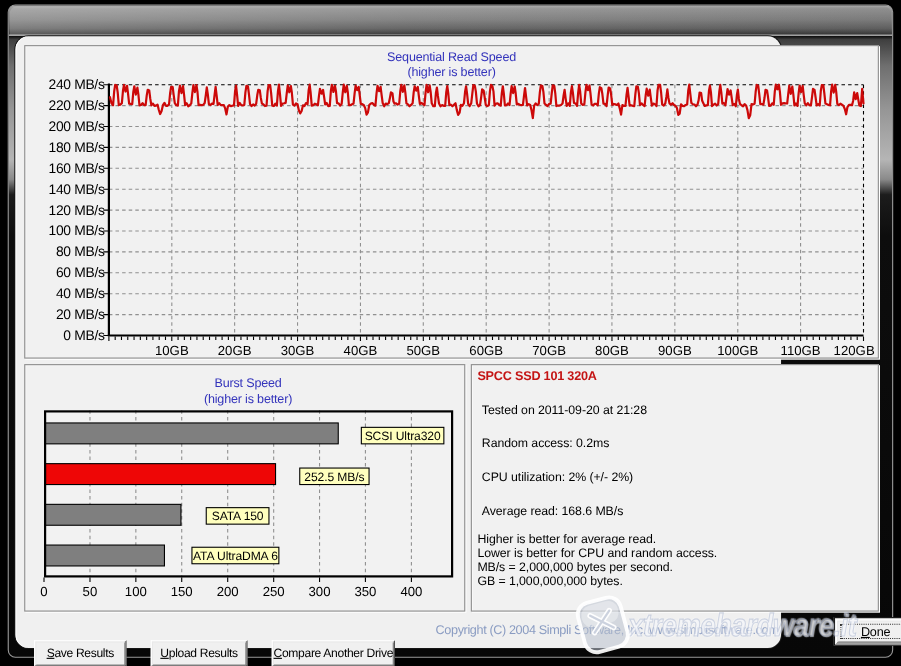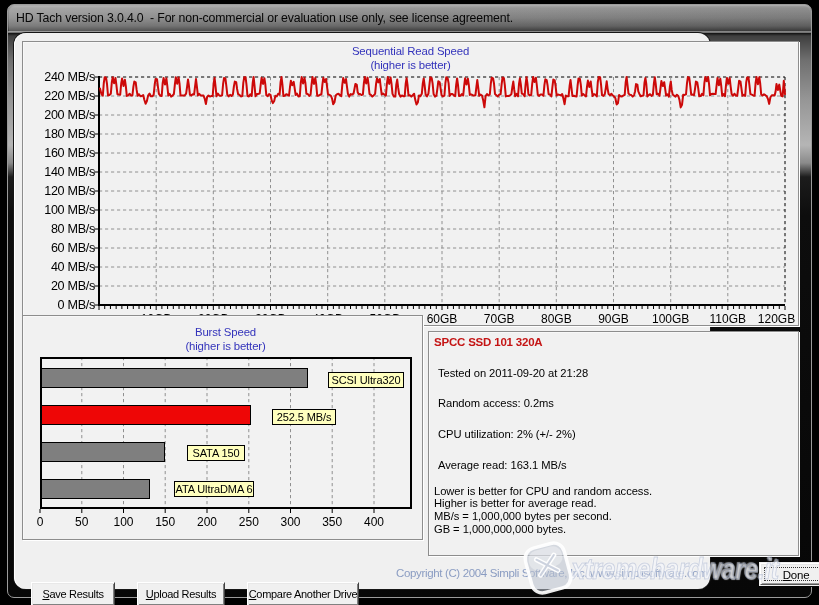--- a/index.html
+++ b/index.html
@@ -24,21 +24,20 @@
 .wm{position:absolute;z-index:9;color:rgba(224,229,239,0.3);font-weight:bold;font-style:italic;
  -webkit-text-stroke:1.1px rgba(152,167,197,0.42);
  text-shadow:1px 1px 1px rgba(255,255,255,0.6),-1px -1px 1px rgba(255,255,255,0.45);
  transform:scaleX(0.86);transform-origin:0 0;white-space:nowrap;}
 #info{font-size:11.2px;letter-spacing:-0.05px;line-height:12.7px;color:#000;padding:4px 0 0 5px;}
 #info .hd{color:#c41414;font-weight:bold;font-size:11.5px;letter-spacing:-0.2px;margin-bottom:2px;}
 #info .ind{padding-left:4px;margin-top:18px;}
 </style></head><body>
 <div id="win">
  <div style="position:absolute;left:1px;top:1px;right:1px;height:26px;border-radius:6px 6px 0 0;background:linear-gradient(to right,rgba(255,255,255,0.16),rgba(255,255,255,0.02) 45%,rgba(0,0,0,0.06) 100%);"></div>
- <div style="position:absolute;left:8px;top:6px;font-size:12.3px;letter-spacing:-0.15px;color:#070707;white-space:pre;">HD Tach version 3.0.4.0  - For non-commercial or evaluation use only, see license agreement.</div>
  <div id="client">
   <div class="panel" style="left:8px;top:8px;width:777px;height:285px;">
         <svg width="775" height="283" style="position:absolute;left:0;top:0">
           <text x="387.5" y="55" text-anchor="middle" font-size="11.4" letter-spacing="-0.15" fill="#3333bb" transform="translate(0,-42)">Sequential Read Speed</text>
           <text x="387.5" y="69" text-anchor="middle" font-size="11.4" letter-spacing="-0.15" fill="#3333bb" transform="translate(0,-42)">(higher is better)</text>
           <line x1="76" y1="35.0" x2="762" y2="35.0" stroke="#000" stroke-width="1" stroke-dasharray="3.2 2.8"></line>
           <line x1="76" y1="54.0" x2="762" y2="54.0" stroke="#909090" stroke-width="1" stroke-dasharray="3.2 2.8"></line>
           <line x1="76" y1="73.0" x2="762" y2="73.0" stroke="#909090" stroke-width="1" stroke-dasharray="3.2 2.8"></line>
           <line x1="76" y1="92.0" x2="762" y2="92.0" stroke="#909090" stroke-width="1" stroke-dasharray="3.2 2.8"></line>
           <line x1="76" y1="111.0" x2="762" y2="111.0" stroke="#909090" stroke-width="1" stroke-dasharray="3.2 2.8"></line>
@@ -218,21 +217,21 @@
           <text x="419.0" y="281" text-anchor="middle" font-size="12" fill="#000">60GB</text>
           <text x="476.2" y="281" text-anchor="middle" font-size="12" fill="#000">70GB</text>
           <text x="533.3" y="281" text-anchor="middle" font-size="12" fill="#000">80GB</text>
           <text x="590.5" y="281" text-anchor="middle" font-size="12" fill="#000">90GB</text>
           <text x="647.7" y="281" text-anchor="middle" font-size="12" fill="#000">100GB</text>
           <text x="704.8" y="281" text-anchor="middle" font-size="12" fill="#000">110GB</text>
           <text x="753.5" y="281" text-anchor="middle" font-size="12" fill="#000">120GB</text>
           <polyline points="77.0,46.4 78.4,52.0 79.8,53.7 80.8,41.0 81.7,35.2 83.1,35.8 84.0,42.0 85.0,53.5 86.4,53.1 87.8,51.8 88.8,40.5 89.7,35.2 91.1,41.2 92.5,36.0 93.4,43.2 94.4,52.2 95.8,52.5 97.2,52.7 98.2,41.5 99.1,36.4 100.5,44.0 101.9,37.7 102.8,43.8 103.8,53.9 105.2,53.5 106.6,51.7 108.0,53.5 109.4,53.5 110.4,44.7 111.3,39.6 112.7,40.3 113.6,47.7 114.6,53.7 116.0,52.2 117.4,54.3 118.8,54.0 120.2,53.1 121.4,58.0 122.6,61.7 123.9,59.0 125.1,53.6 126.5,51.5 127.9,54.2 129.3,54.2 130.7,52.7 131.7,42.5 132.6,36.9 134.0,37.2 134.9,44.5 135.9,51.8 137.3,53.7 138.7,54.0 139.7,40.9 140.6,35.9 142.0,42.6 143.4,36.3 144.3,43.9 145.3,53.5 146.7,51.9 148.1,54.6 149.5,53.7 150.9,52.0 151.9,42.2 152.8,35.3 154.2,41.7 155.6,35.4 156.5,41.3 157.5,53.6 158.9,53.4 160.3,53.5 161.7,53.4 163.1,51.6 164.1,44.6 165.0,37.5 165.9,43.5 166.9,52.6 168.3,53.5 169.7,52.2 171.1,52.6 172.1,44.0 173.0,37.0 173.9,44.5 174.9,53.4 176.3,51.9 177.7,53.6 179.1,53.5 180.5,53.6 181.7,56.6 182.9,62.0 184.1,55.0 185.5,53.5 186.9,54.5 188.3,54.1 189.7,53.9 190.7,41.0 191.6,35.8 192.5,44.0 193.5,54.3 194.9,51.6 196.3,53.5 197.7,53.8 199.1,53.4 200.1,42.0 201.0,36.1 202.4,36.4 203.3,43.6 204.3,52.6 205.7,54.4 207.1,52.9 208.5,54.0 209.9,52.3 210.9,44.4 211.8,39.6 213.2,40.1 214.1,47.0 215.1,52.1 216.5,52.9 217.9,54.4 219.3,54.1 220.3,40.9 221.2,35.3 222.6,35.3 223.5,42.9 224.5,54.1 225.9,54.4 227.3,52.3 228.7,54.0 229.7,40.9 230.6,34.9 231.5,43.4 232.5,54.3 233.9,52.1 235.3,51.9 236.7,51.5 237.7,42.7 238.6,35.7 240.0,41.9 241.4,36.2 242.3,42.1 243.3,53.1 244.7,54.1 246.1,52.0 247.5,52.8 248.7,58.5 249.9,61.1 251.2,58.9 252.4,53.8 253.8,54.4 255.2,51.7 256.6,52.7 257.6,39.9 258.5,34.9 259.4,42.3 260.4,54.1 261.8,53.7 263.2,52.3 264.6,52.8 266.0,53.7 267.0,45.0 267.9,38.7 269.3,43.2 270.7,39.8 271.6,45.8 272.6,52.9 274.0,51.6 275.4,54.4 276.8,54.3 277.8,40.5 278.7,35.1 280.1,41.6 281.5,36.0 282.4,40.9 283.4,51.8 284.8,52.0 286.2,53.9 287.6,52.5 288.6,42.1 289.5,35.0 290.9,41.9 292.3,36.0 293.2,42.1 294.2,53.7 295.6,53.7 297.0,52.8 298.4,52.3 299.4,42.6 300.3,35.8 301.7,40.0 303.1,37.0 304.0,44.2 305.0,52.5 306.4,52.7 307.8,53.7 309.0,56.3 310.2,62.2 311.5,60.1 312.7,53.5 314.1,52.1 315.5,51.7 316.9,53.2 318.3,54.1 319.3,42.9 320.2,36.0 321.6,40.8 323.0,37.0 323.9,44.2 324.9,51.7 326.3,54.6 327.7,52.1 329.1,52.6 330.5,51.7 331.5,46.8 332.4,41.9 333.8,42.9 334.7,50.3 335.7,52.2 337.1,51.9 338.5,53.1 339.9,52.4 340.9,40.9 341.8,35.1 343.2,41.5 344.6,35.6 345.5,42.2 346.5,52.0 347.9,52.9 349.3,54.6 350.7,53.4 352.1,51.9 353.1,41.7 354.0,36.4 355.4,40.4 356.8,37.0 357.7,44.8 358.7,52.5 360.1,51.6 361.5,52.5 362.9,53.7 363.9,41.9 364.8,35.1 366.2,41.9 367.6,35.6 368.5,41.6 369.5,51.9 370.9,54.6 372.3,54.6 373.3,42.4 374.2,37.6 375.1,45.2 376.1,52.1 377.5,54.6 378.9,53.5 380.3,54.2 381.7,54.2 382.7,41.7 383.6,36.2 384.5,42.6 385.5,53.6 386.9,53.2 388.3,54.6 389.7,53.2 391.1,51.8 392.3,58.1 393.5,62.5 394.8,60.5 396.0,53.4 397.4,54.2 398.8,51.8 399.8,41.4 400.7,36.4 401.6,43.2 402.6,52.4 404.0,54.4 405.4,51.8 406.4,42.8 407.3,35.3 408.7,36.1 409.6,41.3 410.6,52.0 412.0,54.6 413.4,53.6 414.4,46.6 415.3,39.3 416.7,40.4 417.6,46.4 418.6,53.3 420.0,54.4 421.4,53.7 422.4,41.0 423.3,35.2 424.7,36.5 425.6,41.1 426.6,54.0 428.0,52.1 429.4,52.0 430.8,53.3 432.2,54.1 433.2,42.7 434.1,36.4 435.0,42.8 436.0,53.9 437.4,53.7 438.8,52.1 440.2,53.5 441.2,43.6 442.1,36.3 443.5,42.6 444.9,36.6 445.8,42.8 446.8,52.9 448.2,52.4 449.6,53.2 451.0,53.6 452.4,53.3 453.4,44.9 454.3,38.0 455.2,45.4 456.2,53.8 457.6,52.6 459.0,53.5 460.2,58.3 461.4,65.3 462.6,54.1 464.0,52.0 465.4,53.5 466.8,52.5 467.8,41.7 468.7,35.7 470.1,36.3 471.0,41.5 472.0,52.1 473.4,53.3 474.8,54.5 476.2,52.5 477.6,52.3 478.6,42.7 479.5,35.5 480.9,36.1 481.8,42.8 482.8,54.4 484.2,53.9 485.6,54.0 487.0,53.4 488.4,52.1 489.4,44.6 490.3,39.6 491.2,47.4 492.2,54.3 493.6,51.9 495.0,54.3 496.0,42.0 496.9,36.3 497.8,42.2 498.8,51.6 500.2,52.1 501.6,54.3 502.6,42.4 503.5,35.2 504.4,41.1 505.4,52.2 506.8,53.4 508.2,53.0 509.2,41.9 510.1,35.1 511.5,40.0 512.9,35.7 513.8,43.0 514.8,52.8 516.2,53.9 517.6,52.4 519.0,52.4 520.4,53.8 521.4,43.1 522.3,37.3 523.7,38.1 524.6,43.5 525.6,52.2 527.0,52.5 528.4,54.4 529.4,45.2 530.3,37.6 531.7,38.4 532.6,44.2 533.6,53.4 535.0,52.5 536.4,52.9 537.8,53.4 539.2,52.1 540.4,56.5 541.6,62.2 542.8,53.5 544.2,54.3 545.6,54.2 546.6,44.0 547.5,37.9 548.4,45.3 549.4,54.0 550.8,53.7 552.2,54.2 553.6,54.4 554.6,43.5 555.5,36.5 556.9,37.0 557.8,42.6 558.8,53.5 560.2,52.0 561.6,53.4 563.0,54.5 564.0,44.6 564.9,38.6 566.3,45.0 567.7,39.4 568.6,46.8 569.6,54.0 571.0,52.1 572.4,52.7 573.8,54.4 574.8,40.0 575.7,35.1 577.1,35.2 578.0,42.1 579.0,53.1 580.4,53.9 581.8,52.1 582.8,46.1 583.7,39.3 584.6,46.6 585.6,52.0 587.0,53.2 588.4,51.8 589.8,53.5 591.2,54.3 592.4,56.2 593.6,62.4 594.9,61.3 596.1,52.9 597.5,54.2 598.9,54.6 600.3,53.4 601.7,53.0 602.7,40.2 603.6,35.0 604.5,42.9 605.5,51.6 606.9,52.8 608.3,53.1 609.7,54.6 611.1,53.1 612.1,49.2 613.0,42.1 614.4,42.6 615.3,49.4 616.3,51.7 617.7,54.3 619.1,53.8 620.5,53.5 621.5,40.7 622.4,35.9 623.3,42.0 624.3,54.4 625.7,53.1 627.1,52.2 628.5,53.9 629.9,52.7 630.9,41.4 631.8,35.2 632.7,41.7 633.7,52.2 635.1,51.7 636.5,53.8 637.5,46.0 638.4,39.0 639.8,44.1 641.2,40.2 642.1,46.4 643.1,53.5 644.5,52.4 645.9,54.6 646.9,44.4 647.8,39.4 648.7,47.9 649.7,52.5 651.1,53.7 652.5,54.6 653.9,52.7 655.3,53.9 656.5,58.1 657.7,65.4 659.0,62.8 660.2,52.7 661.6,52.9 663.0,52.3 664.0,41.2 664.9,35.1 666.3,36.1 667.2,43.4 668.2,52.7 669.6,52.6 671.0,53.1 672.0,47.1 672.9,39.6 674.3,40.3 675.2,46.2 676.2,54.3 677.6,54.1 679.0,51.9 680.4,53.2 681.4,40.8 682.3,35.0 683.7,39.2 685.1,35.0 686.0,41.6 687.0,53.3 688.4,51.9 689.8,51.7 691.2,52.0 692.6,52.1 693.6,43.3 694.5,35.9 695.9,43.3 697.3,36.7 698.2,43.7 699.2,53.9 700.6,52.1 702.0,54.2 703.0,43.1 703.9,35.9 705.3,41.7 706.7,36.1 707.6,44.1 708.6,51.9 710.0,53.8 711.4,51.7 712.8,53.6 714.2,53.8 715.2,46.3 716.1,38.8 717.5,39.7 718.4,46.2 719.4,53.8 720.8,52.7 722.2,53.9 723.2,40.5 724.1,35.4 725.5,35.6 726.4,42.8 727.4,52.1 728.8,52.7 730.2,53.4 731.6,53.7 732.6,40.9 733.5,35.0 734.9,42.2 736.3,35.2 737.2,41.5 738.2,52.4 739.6,53.6 741.0,52.3 742.4,53.2 743.8,54.3 745.0,57.1 746.2,61.9 747.4,55.3 748.8,53.3 750.2,53.3 751.6,53.6 752.6,49.5 753.5,41.9 754.9,48.1 756.3,42.6 757.2,48.1 758.2,53.9 759.6,54.4 760.8,38.8 762.0,52.1" fill="none" stroke="#cc0909" stroke-width="2" stroke-linejoin="round" stroke-linecap="round"></polyline>
         </svg>
       </div>
-  <div class="panel" style="left:8px;top:282px;width:401px;height:225px;">
+  <div class="panel" style="left:8px;top:298px;width:401px;height:225px;">
         <svg width="399" height="223" style="position:absolute;left:0;top:0">
           <text x="202.5" y="20" text-anchor="middle" font-size="11.4" letter-spacing="-0.15" fill="#3333bb">Burst Speed</text>
           <text x="202.5" y="34" text-anchor="middle" font-size="11.4" letter-spacing="-0.15" fill="#3333bb">(higher is better)</text>
           <rect x="17" y="41" width="372" height="152" fill="#f2f2f2" stroke="none"></rect>
           <line x1="58.8" y1="41" x2="58.8" y2="193" stroke="#909090" stroke-width="1" stroke-dasharray="3.2 2.8"></line>
           <line x1="100.5" y1="41" x2="100.5" y2="193" stroke="#909090" stroke-width="1" stroke-dasharray="3.2 2.8"></line>
           <line x1="142.2" y1="41" x2="142.2" y2="193" stroke="#909090" stroke-width="1" stroke-dasharray="3.2 2.8"></line>
           <line x1="184.0" y1="41" x2="184.0" y2="193" stroke="#909090" stroke-width="1" stroke-dasharray="3.2 2.8"></line>
           <line x1="225.8" y1="41" x2="225.8" y2="193" stroke="#909090" stroke-width="1" stroke-dasharray="3.2 2.8"></line>
           <line x1="267.5" y1="41" x2="267.5" y2="193" stroke="#909090" stroke-width="1" stroke-dasharray="3.2 2.8"></line>
@@ -270,25 +269,25 @@
           <rect x="151.5" y="165.5" width="79" height="15" fill="#ffffbe" stroke="#000" stroke-width="1"></rect>
           <text x="191.0" y="177.0" text-anchor="middle" font-size="11" letter-spacing="-0.1" fill="#000">ATA UltraDMA 6</text>
         </svg>
       </div>
   <div class="panel" style="left:414px;top:298px;width:371px;height:225px;">
     <div id="info">
       <div class="hd">SPCC SSD 101 320A</div>
       <div class="ind">Tested on 2011-09-20 at 21:28</div>
       <div class="ind">Random access: 0.2ms</div>
       <div class="ind">CPU utilization: 2% (+/- 2%)</div>
-      <div class="ind">Average read: 163.1 MB/s</div>
+      <div class="ind">Average read: 168.6 MB/s</div>
       <div style="height:13px;"></div>
+      <div>Higher is better for average read.</div>
       <div>Lower is better for CPU and random access.</div>
-      <div>Higher is better for average read.</div>
-      <div>MB/s = 1,000,000 bytes per second.</div>
+      <div>MB/s = 2,000,000 bytes per second.</div>
       <div>GB = 1,000,000,000 bytes.</div>
     </div>
   </div>
   <div class="btn" style="left:17px;top:528px;width:84px;"><u>S</u>ave Results</div>
   <div class="btn" style="left:233px;top:528px;width:112px;"><u>C</u>ompare Another Drive</div>
   <div class="btn" style="left:123px;top:528px;width:88px;"><u>U</u>pload Results</div>
   <div id="cpy">Copyright (C) 2004 Simpli Software, Inc. www.simplisoftware.com</div>
   <div class="wm" style="left:557px;top:520px;font-size:29px;letter-spacing:-0.5px;">xtremehardware.it</div>
   <svg class="wmlogo" width="70" height="72" style="position:absolute;z-index:9;left:506px;top:505px;">
     <g transform="rotate(-15 28 30)">

